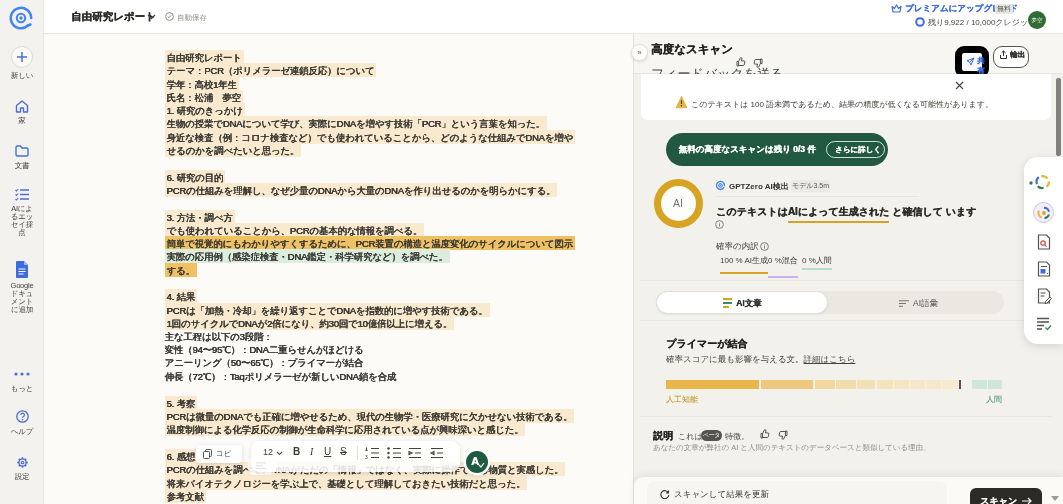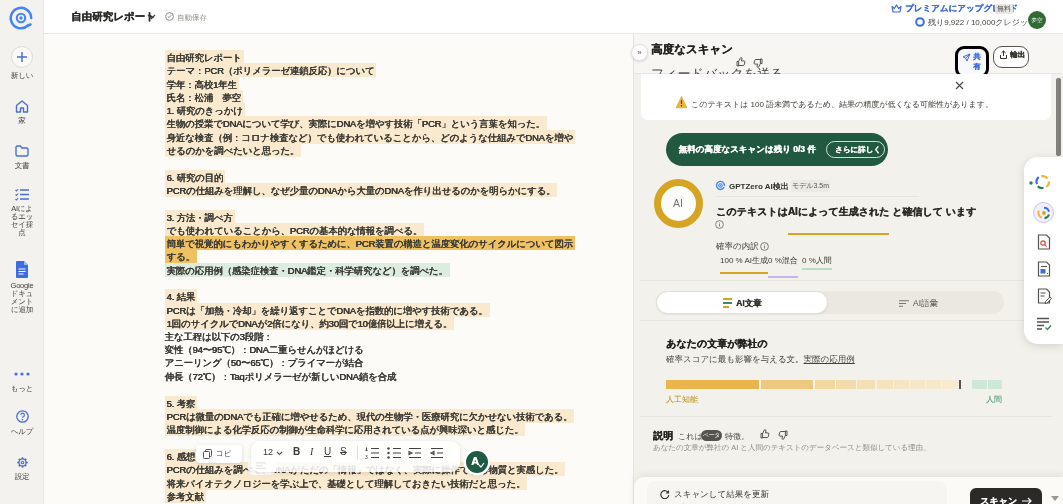--- a/index.html
+++ b/index.html
@@ -108,22 +108,22 @@
 <div><span class="hl">生物の授業でDNAについて学び、実際にDNAを増やす技術「PCR」という言葉を知った。</span></div>
 <div><span class="hl">身近な検査（例：コロナ検査など）でも使われていることから、どのような仕組みでDNAを増や</span></div>
 <div><span class="hl">せるのかを調べたいと思った。</span></div>
 <div>&nbsp;</div>
 <div><span class="hl">6. 研究の目的</span></div>
 <div><span class="hl">PCRの仕組みを理解し、なぜ少量のDNAから大量のDNAを作り出せるのかを明らかにする。</span></div>
 <div>&nbsp;</div>
 <div><span class="hl">3. 方法・調べ方</span></div>
 <div><span class="hl">でも使われていることから、PCRの基本的な情報を調べる。</span></div>
 <div><span class="hlo">簡単で視覚的にもわかりやすくするために、PCR装置の構造と温度変化のサイクルについて図示</span></div>
+<div><span class="hlg">実際の応用例（感染症検査・DNA鑑定・科学研究など）を調べた。</span></div>
 <div><span class="hlo">する。</span></div>
-<div><span class="hlg">実際の応用例（感染症検査・DNA鑑定・科学研究など）を調べた。</span></div>
 <div>&nbsp;</div>
 <div><span class="hl">4. 結果</span></div>
 <div><span class="hl">PCRは「加熱・冷却」を繰り返すことでDNAを指数的に増やす技術である。</span></div>
 <div><span class="hl">1回のサイクルでDNAが2倍になり、約30回で10億倍以上に増える。</span></div>
 <div>主な工程は以下の3段階：</div>
 <div>変性（94〜95℃）：DNA二重らせんがほどける</div>
 <div>アニーリング（50〜65℃）：プライマーが結合</div>
 <div>伸長（72℃）：Taqポリメラーゼが新しいDNA鎖を合成</div>
 <div>&nbsp;</div>
 <div><span class="hl">5. 考察</span></div>
@@ -184,21 +184,21 @@
     <div class="sep" style="left:0;top:39px;width:430px"></div>
     <div style="position:absolute;left:-3px;top:10px;width:17px;height:17px;border-radius:50%;background:#fff;border:1px solid #e3e1db;box-shadow:0 1px 3px rgba(0,0,0,.12);font-size:8px;color:#55534e;text-align:center;line-height:16px">»</div>
  <span style="position:absolute;left:17px;top:8px;font-size:11.5px;font-weight:bold;color:#242320;text-shadow:0.5px 0 0 currentColor">高度なスキャン</span>
  <span style="position:absolute;left:17px;top:31px;font-size:13px;color:#44433e">フィードバックを送る</span>
  <svg width="10" height="10" style="position:absolute;left:102px;top:23px" viewBox="0 0 10 10">
       <path d="M1 4.5h1.6v4.5H1zM2.6 8.5h4.6c.6 0 1-.4 1.1-.9l.6-2.6c.1-.6-.3-1.1-.9-1.1H5.5l.4-2.2c.1-.6-.3-1.1-.9-1.1-.3 0-.6.2-.7.5L2.6 4.5" fill="none" stroke="#44433e" stroke-width=".9"></path>
     </svg>
  <svg width="10" height="10" style="position:absolute;left:119px;top:24px;transform:rotate(180deg)" viewBox="0 0 10 10">
       <path d="M1 4.5h1.6v4.5H1zM2.6 8.5h4.6c.6 0 1-.4 1.1-.9l.6-2.6c.1-.6-.3-1.1-.9-1.1H5.5l.4-2.2c.1-.6-.3-1.1-.9-1.1-.3 0-.6.2-.7.5L2.6 4.5" fill="none" stroke="#44433e" stroke-width=".9"></path>
     </svg>
- <div style="position:absolute;left:321px;top:12px;width:34px;height:32px;border:3px solid #000000;border-radius:9px;background:#f7f9ff">
+ <div style="position:absolute;left:321px;top:12px;width:34px;height:32px;border:7px solid #000000;border-radius:9px;background:#f7f9ff">
   <svg width="9" height="9" style="position:absolute;left:4px;top:3.5px" viewBox="0 0 9 9">
         <path d="M8 1L1 3.8l2.6 1.4L5 8z M8 1L3.6 5.2" fill="none" stroke="#3d6be0" stroke-width="1"></path>
       </svg>
   <span style="position:absolute;left:15px;top:3px;font-size:7.5px;font-weight:bold;color:#3d6be0;text-shadow:0.4px 0 0 currentColor">共有</span>
  </div>
  <div style="position:absolute;left:359px;top:12px;width:36px;height:22px;border:1px solid #55534e;border-radius:9px;background:#fff">
   <svg width="9" height="10" style="position:absolute;left:5px;top:3px" viewBox="0 0 9 10">
         <path d="M4.5 6V1M2.5 2.8L4.5 1l2 1.8M1.5 5v3.5h6V5" fill="none" stroke="#33322e" stroke-width="1"></path>
       </svg>
   <span style="position:absolute;left:16px;top:3px;font-size:7.5px;font-weight:bold;color:#33322e;text-shadow:0.4px 0 0 currentColor">輸出</span>
@@ -224,21 +224,21 @@
   <div style="position:absolute;left:0;top:0;width:34px;height:34px;text-align:center;line-height:34px;font-size:10.5px;color:#76746e">AI</div>
  </div>
  <svg width="11" height="11" style="position:absolute;left:81px;top:146px" viewBox="0 0 11 11">
   <path d="M8.8 7.7A4 4 0 1 1 9.5 5.5" fill="none" stroke="#4285f4" stroke-width="1.4" stroke-linecap="round"></path>
   <circle cx="5.5" cy="5.5" r="1.8" fill="none" stroke="#4285f4" stroke-width="1.1"></circle>
       <circle cx="5.5" cy="5.5" r=".7" fill="#4285f4"></circle>
  </svg>
  <span style="position:absolute;left:95px;top:146.5px;font-size:8px;font-weight:bold;color:#33322e">GPTZero AI検出</span>
  <div style="position:absolute;left:157px;top:146px;width:39px;height:12px;background:#eceae4;border-radius:3px;font-size:7px;color:#55534e;text-align:center;line-height:12px">モデル3.5m</div>
  <div class="sep" style="left:82px;top:161.5px;width:203px"></div>
- <div style="position:absolute;left:82px;top:171px;font-size:10px;font-weight:bold;color:#2b2a25;text-shadow:0.5px 0 0 currentColor">このテキストは<span style="border-bottom:2px solid #d7a322;padding-bottom:16px">AIによって生成された</span> と確信して います</div>
+ <div style="position:absolute;left:82px;top:171px;font-size:10px;font-weight:bold;color:#2b2a25;text-shadow:0.5px 0 0 currentColor">このテキストは<span style="border-bottom:2px solid #d7a322;padding-bottom:4px">AIによって生成された</span> と確信して います</div>
  <svg width="9" height="9" style="position:absolute;left:81px;top:186px" viewBox="0 0 9 9">
       <circle cx="4.5" cy="4.5" r="3.9" fill="none" stroke="#76746e" stroke-width=".9"></circle>
       <path d="M4.5 4v2.5M4.5 2.6v.9" stroke="#76746e" stroke-width=".9"></path>
     </svg>
  <span style="position:absolute;left:82px;top:207px;font-size:8.5px;color:#3b3a34">確率の内訳</span>
  <svg width="9" height="9" style="position:absolute;left:126px;top:207.5px" viewBox="0 0 9 9">
       <circle cx="4.5" cy="4.5" r="3.9" fill="none" stroke="#76746e" stroke-width=".9"></circle>
       <path d="M4.5 4v2.5M4.5 2.6v.9" stroke="#76746e" stroke-width=".9"></path>
     </svg>
  <span style="position:absolute;left:86px;top:220.5px;font-size:8px;color:#3b3a34;border-bottom:2px solid #d7a322;padding-bottom:6px">100 % AI生成</span>
@@ -251,22 +251,22 @@
       <rect x="0" y="0" width="9" height="2" fill="#d7a322"></rect>
       <rect x="0" y="4" width="9" height="2" fill="#3f8e63"></rect>
       <rect x="0" y="8" width="6" height="2" fill="#d7a322"></rect>
     </svg>
  <span style="position:absolute;left:102px;top:263.5px;font-size:8.5px;font-weight:bold;color:#33322e;text-shadow:0.4px 0 0 currentColor">AI文章</span>
  <svg width="10" height="7" style="position:absolute;left:265px;top:265.5px" viewBox="0 0 10 7">
       <path d="M0 .8h10M0 3.5h7M0 6.2h4" stroke="#76746e" stroke-width="1.1"></path>
     </svg>
  <span style="position:absolute;left:279px;top:263.5px;font-size:8.5px;color:#55534e">AI語彙</span>
  <div class="sep" style="left:6px;top:286px;width:412px"></div>
- <span style="position:absolute;left:32px;top:302.5px;font-size:10px;font-weight:bold;color:#242320;text-shadow:0.5px 0 0 currentColor">あなたの文章が弊社の</span>
- <span style="position:absolute;left:32px;top:320px;font-size:8.5px;color:#44433e">確率スコアに最も影響を与える文。<span style="text-decoration:underline">実際の応用例</span></span>
+ <span style="position:absolute;left:32px;top:302.5px;font-size:10px;font-weight:bold;color:#242320;text-shadow:0.5px 0 0 currentColor">プライマーが結合</span>
+ <span style="position:absolute;left:32px;top:320px;font-size:8.5px;color:#44433e">確率スコアに最も影響を与える文。<span style="text-decoration:underline">詳細はこちら</span></span>
  <div class="seg" style="left:32px;width:93px;background:#eab64b"></div>
  <div class="seg" style="left:126.5px;width:52.5px;background:#edc87e"></div>
  <div class="seg" style="left:180.5px;width:20px;background:#f2d79e"></div>
  <div class="seg" style="left:202px;width:19.5px;background:#f3dcab"></div>
  <div class="seg" style="left:223px;width:18px;background:#f4e0b6"></div>
  <div class="seg" style="left:242.5px;width:16px;background:#f5e3bd"></div>
  <div class="seg" style="left:260px;width:14.5px;background:#f5e5c3"></div>
  <div class="seg" style="left:276px;width:14.5px;background:#f6e7c8"></div>
  <div class="seg" style="left:292px;width:14.5px;background:#f6e8cb"></div>
  <div class="seg" style="left:308px;width:15.5px;background:#f7eace"></div>

